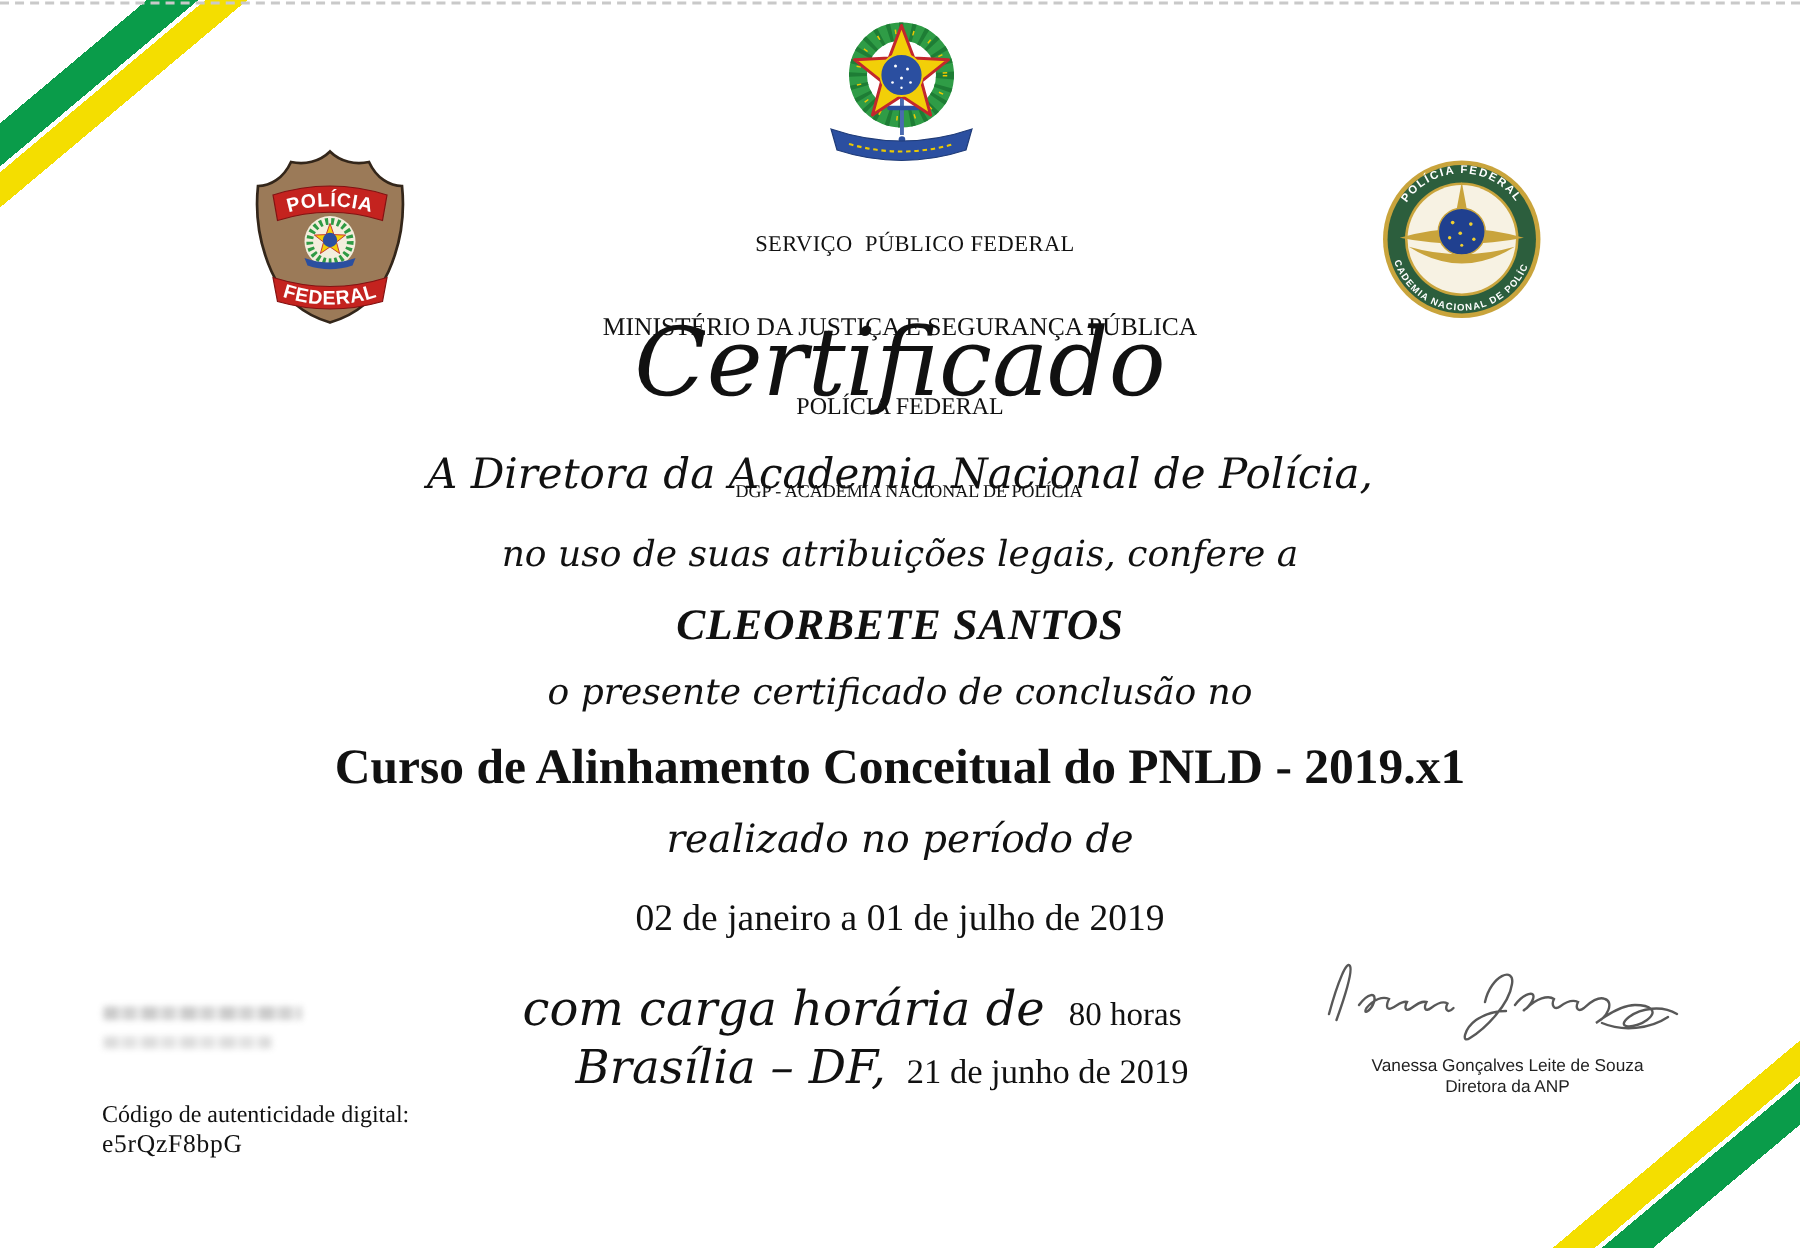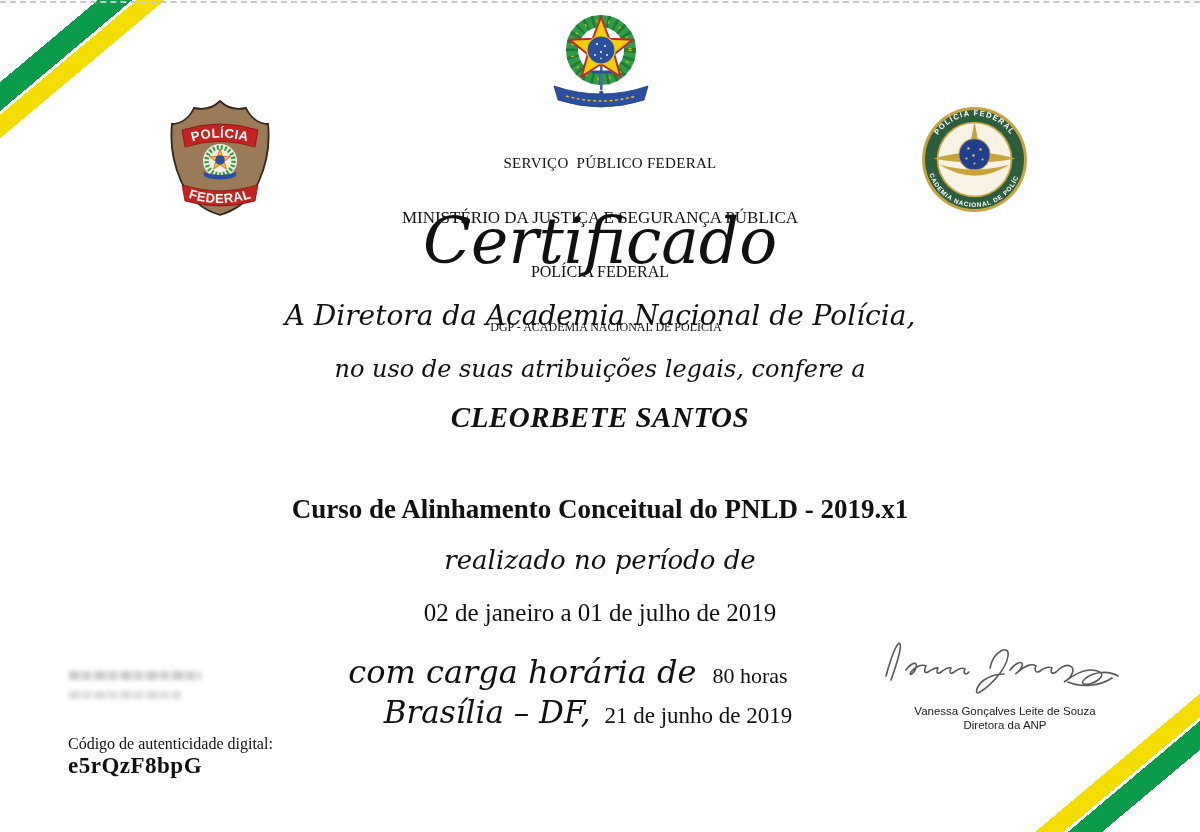--- a/index.html
+++ b/index.html
@@ -25,34 +25,34 @@
   .h2{font-size:17px;line-height:19px;text-align:center;}
   .h3{font-size:16px;line-height:17px;}
   .h4{font-size:12px;line-height:23px;font-weight:normal;padding-left:12px;}
   .title{top:204px;font-family:"DejaVu Serif",serif;font-style:italic;font-size:63px;line-height:1.2;}
   .script{font-family:"DejaVu Serif",serif;font-style:italic;}
   .serif{font-family:"Liberation Serif",serif;}
   .l1{top:299px;font-size:28px;}
   .l2{top:355px;font-size:24px;}
   .name{top:401px;font-size:29px;font-weight:bold;font-style:italic;letter-spacing:.5px;}
   .l3{top:447px;font-size:24px;}
-  .course{top:494px;font-size:27px;font-weight:bold;}
+  .course{top:494px;font-size:33px;font-weight:bold;}
   .l4{top:545px;font-size:26px;}
   .period{top:599px;font-size:25px;}
   .mixrow{display:flex;align-items:baseline;justify-content:center;}
   .carga{top:653px;transform:translateX(-32px);}
   .carga .script{font-size:32px;}
   .carga .serif{font-size:22px;margin-left:16px;}
   .bras{top:694px;transform:translateX(-12px);}
   .bras .script{font-size:31px;}
   .bras .serif{font-size:23px;margin-left:14px;}
   .signame{position:absolute;left:870px;width:270px;text-align:center;z-index:3;
            font-family:"Liberation Sans",sans-serif;color:#222;font-size:11.5px;line-height:13px;}
   .auth-label{position:absolute;left:68px;top:735px;font-size:16px;z-index:3;}
-  .auth-code{position:absolute;left:68px;top:753px;font-size:23px;font-weight:bold;letter-spacing:.5px;z-index:3;}
+  .auth-code{position:absolute;left:68px;top:753px;font-size:17px;font-weight:normal;letter-spacing:.5px;z-index:3;}
   .redact{position:absolute;z-index:2;border-radius:1px;filter:blur(2px);
           background:repeating-linear-gradient(90deg,#8a8a8a 0 10px,#cfcfcf 10px 13px,#9a9a9a 13px 22px,#d8d8d8 22px 26px);}
   .redact.r1{left:69px;top:671px;width:132px;height:9px;opacity:.45;}
   .redact.r2{left:69px;top:691px;width:112px;height:8px;opacity:.30;}
   svg{display:block;}
   svg text{font-family:"Liberation Sans",sans-serif;}
 </style>
 </head>
 <body>
 
@@ -137,20 +137,21 @@
     <div class="h1">SERVIÇO  PÚBLICO FEDERAL</div>
     <div class="h2">MINISTÉRIO DA JUSTIÇA E SEGURANÇA PÚBLICA</div>
     <div class="h3">POLÍCIA FEDERAL</div>
     <div class="h4">DGP - ACADEMIA NACIONAL DE POLÍCIA</div>
   </div>
 
   <div class="row title">Certificado</div>
   <div class="row script l1">A Diretora da Academia Nacional de Polícia,</div>
   <div class="row serif name">CLEORBETE SANTOS</div>
   <div class="row script l2">no uso de suas atribuições legais, confere a</div>
+  <div class="row script l3">o presente certificado de conclusão no</div>
   <div class="row serif course">Curso de Alinhamento Conceitual do PNLD - 2019.x1</div>
   <div class="row script l4">realizado no período de</div>
   <div class="row serif period">02 de janeiro a 01 de julho de 2019</div>
 
   <div class="row mixrow carga">
     <span class="script">com carga horária de</span>
     <span class="serif">80 horas</span>
   </div>
 
   <div class="row mixrow bras">

